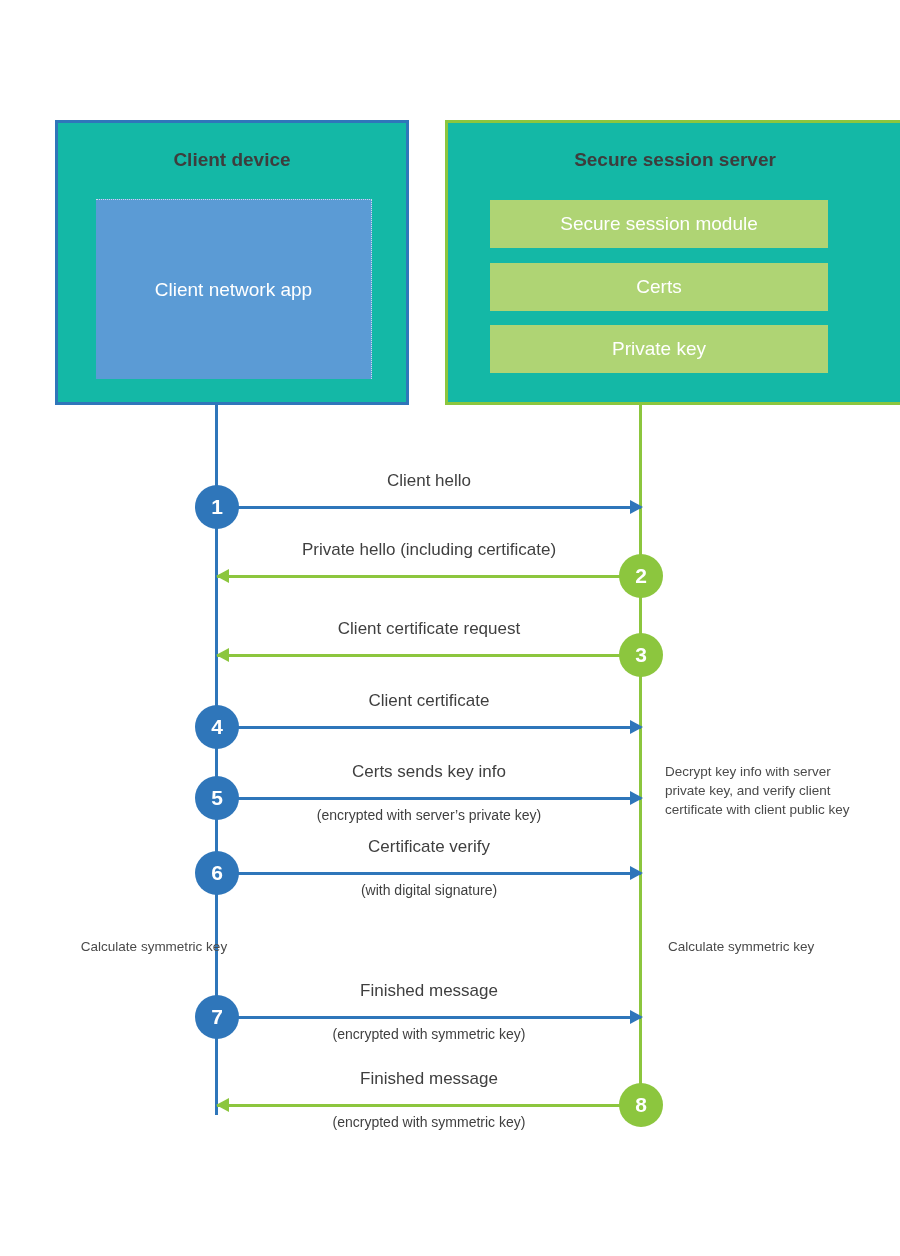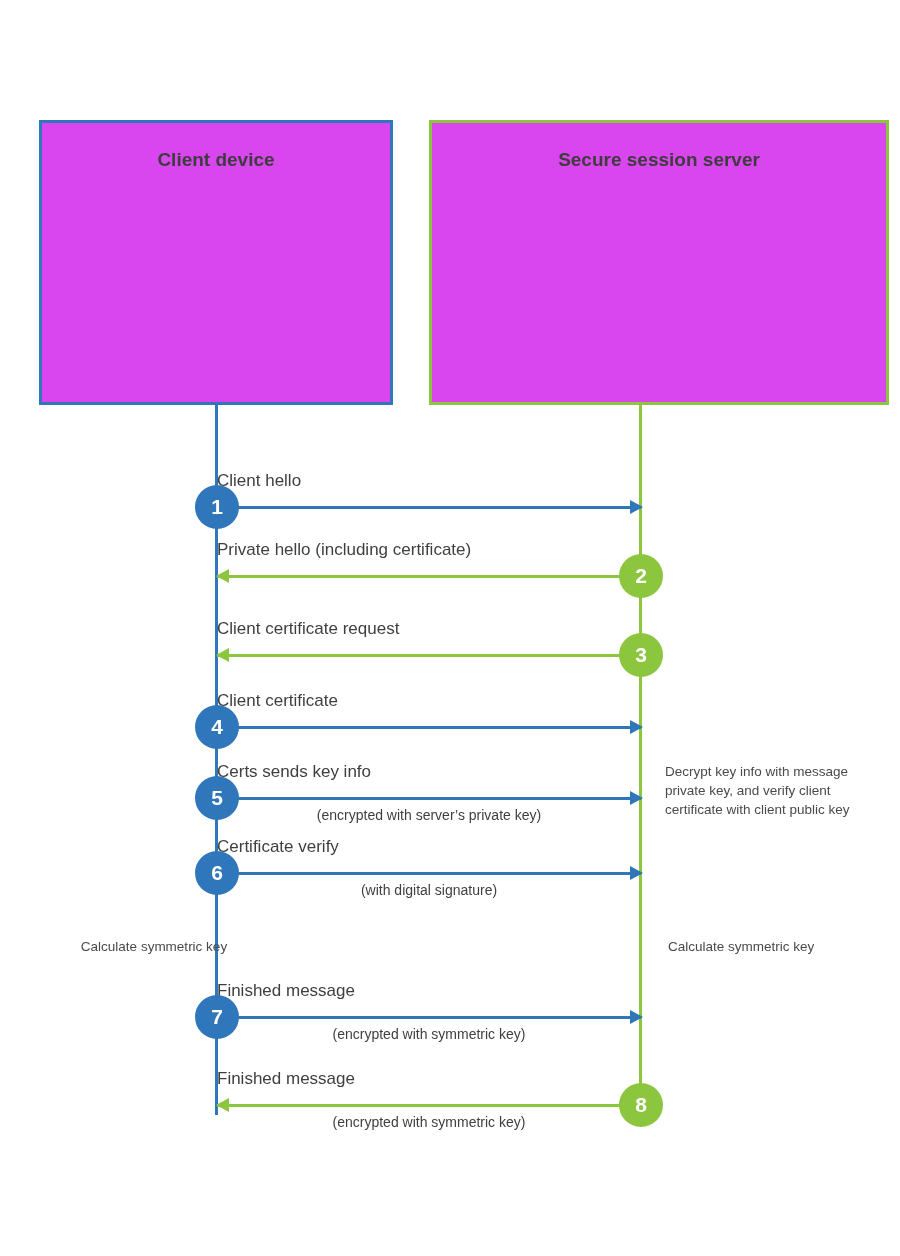--- a/index.html
+++ b/index.html
@@ -28,22 +28,23 @@
     font-size: 25px;
     font-weight: 400;
     color: #5a5a5a;
     letter-spacing: 0.1px;
     white-space: nowrap;
   }
 
   
   .actor-box {
     position: absolute;
-    background: #d946ef;
+    background: #14b8a6;
     box-sizing: border-box;
+    margin-left: 16px;
   }
   #client-box {
     left: 39px;
     top: 120px;
     width: 354px;
     height: 285px;
     border: 3px solid #2f76ba;
   }
   #server-box {
     left: 429px;
@@ -161,20 +162,21 @@
     font-weight: bold;
     z-index: 5;
   }
   .step-badge.blue  { background: #2f76ba; left: 195px; }
   .step-badge.green { background: #8cc63e; left: 619px; }
 
   .msg-label {
     position: absolute;
     left: 217px;
     width: 424px;
+    text-align: center;
     font-size: 17px;
     color: #3f3f3f;
     top: -36px;
     white-space: nowrap;
   }
   .msg-sublabel {
     position: absolute;
     left: 217px;
     width: 424px;
     text-align: center;
@@ -209,24 +211,28 @@
   }
 </style>
 </head>
 <body>
 
 <div id="page">
 
 
   <div class="actor-box" id="client-box">
     <div class="actor-title">Client device</div>
+    <div id="client-app">Client network app</div>
   </div>
 
   <div class="actor-box" id="server-box">
     <div class="actor-title">Secure session server</div>
+    <div class="server-bar" id="server-bar-0">Secure session module</div>
+    <div class="server-bar" id="server-bar-1">Certs</div>
+    <div class="server-bar" id="server-bar-2">Private key</div>
   </div>
 
   <div class="lifeline" id="client-lifeline"></div>
   <div class="lifeline" id="server-lifeline"></div>
 
   <div id="messages-layer">
       <div class="msg" style="top: 507px;">
         <div class="msg-line blue to-right"></div>
         <div class="arrowhead right"></div>
         <div class="step-badge blue">1</div>
@@ -273,17 +279,17 @@
       </div>
       <div class="msg" style="top: 1105px;">
         <div class="msg-line green to-left"></div>
         <div class="arrowhead left"></div>
         <div class="step-badge green">8</div>
         <div class="msg-label">Finished message</div>
         <div class="msg-sublabel">(encrypted with symmetric key)</div>
       </div>
     </div>
 
-  <div class="side-note" id="note-decrypt">Decrypt key info with message private key, and verify client certificate with client public key</div>
+  <div class="side-note" id="note-decrypt">Decrypt key info with server private key, and verify client certificate with client public key</div>
   <div class="side-note" id="note-calc-client">Calculate symmetric key</div>
   <div class="side-note" id="note-calc-server">Calculate symmetric key</div>
 
 </div>
 
 </body></html>

